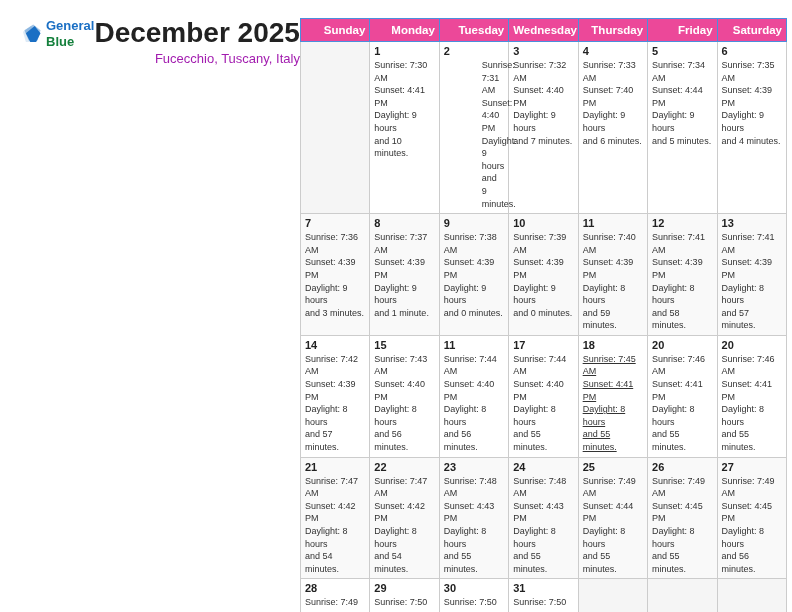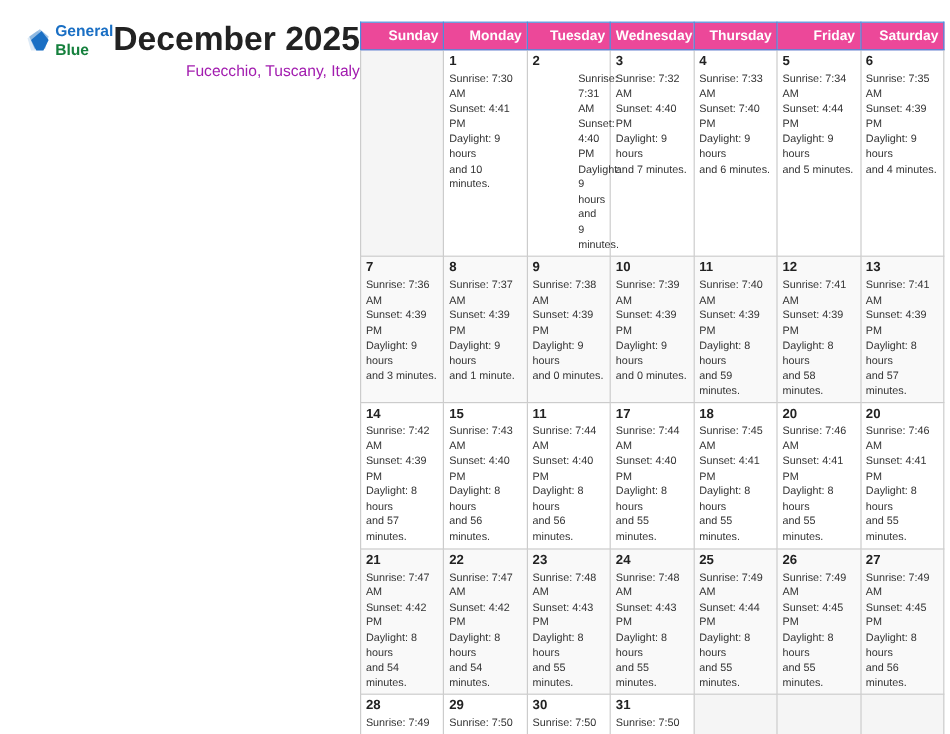--- a/index.html
+++ b/index.html
@@ -254,21 +254,21 @@
           </td>
           <td>
             <span class="day-number">17</span>
             <div class="cell-info" style="white-space: pre-line;">Sunrise: 7:44 AM
 Sunset: 4:40 PM
 Daylight: 8 hours
 and 55 minutes.</div>
           </td>
           <td>
             <span class="day-number">18</span>
-            <div class="cell-info" style="white-space: pre-line;">Sunrise: 7:45 AM
+            <div class="cell-info" style="white-space: pre-line; text-decoration: underline;">Sunrise: 7:45 AM
 Sunset: 4:41 PM
 Daylight: 8 hours
 and 55 minutes.</div>
           </td>
           <td>
             <span class="day-number">20</span>
             <div class="cell-info" style="white-space: pre-line;">Sunrise: 7:46 AM
 Sunset: 4:41 PM
 Daylight: 8 hours
 and 55 minutes.</div>

